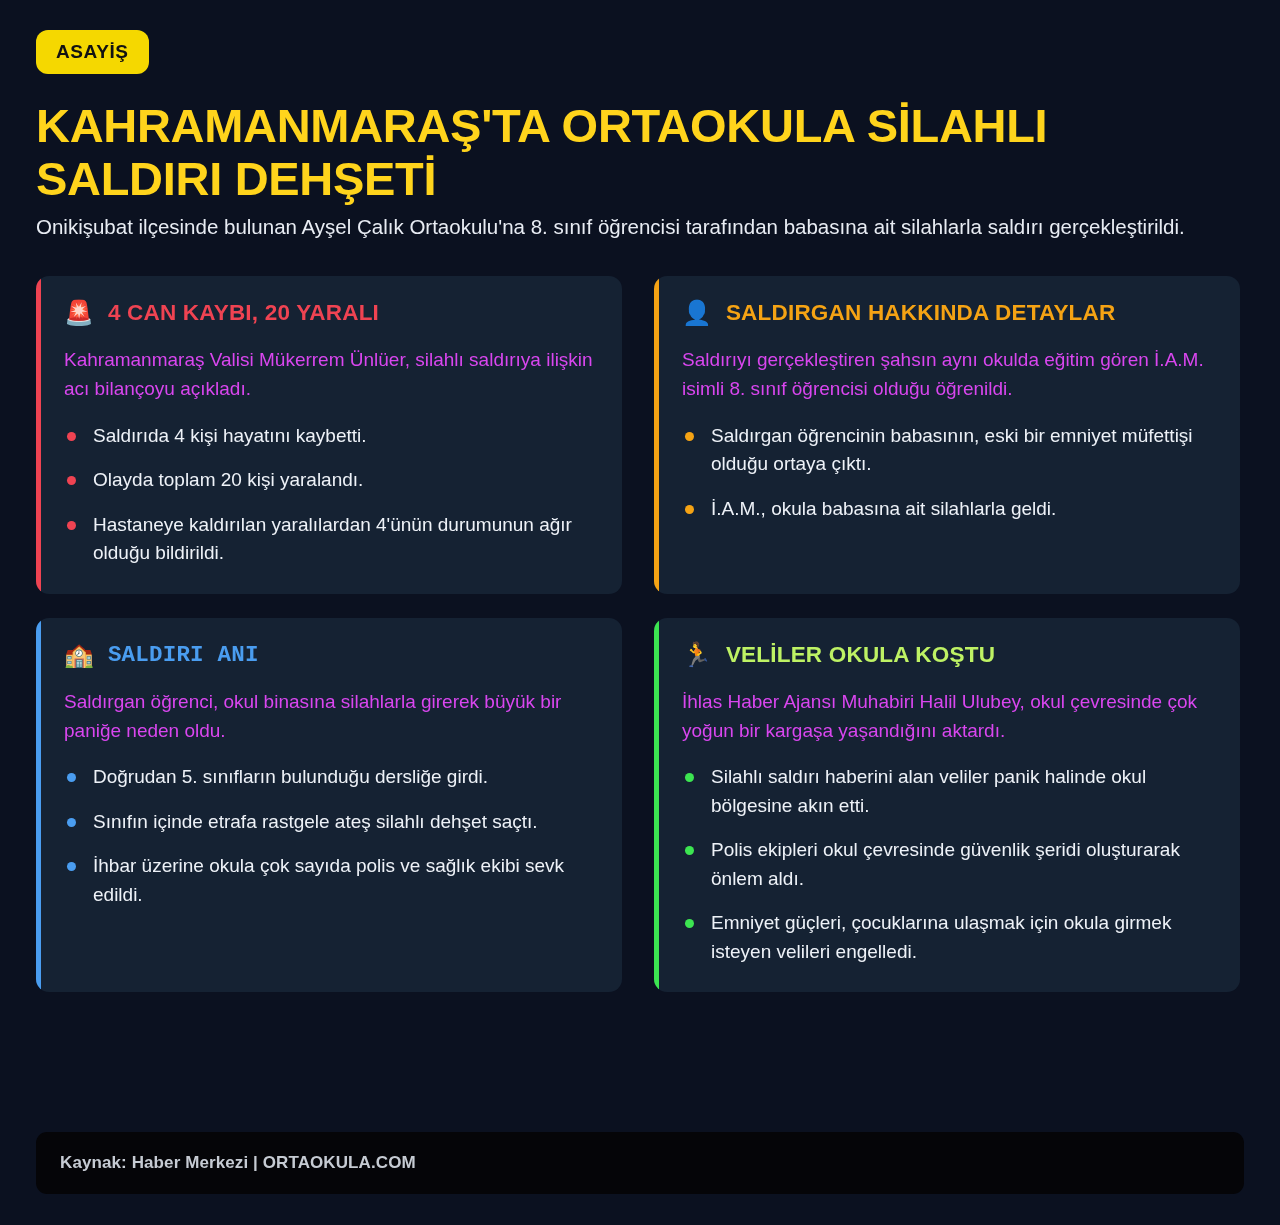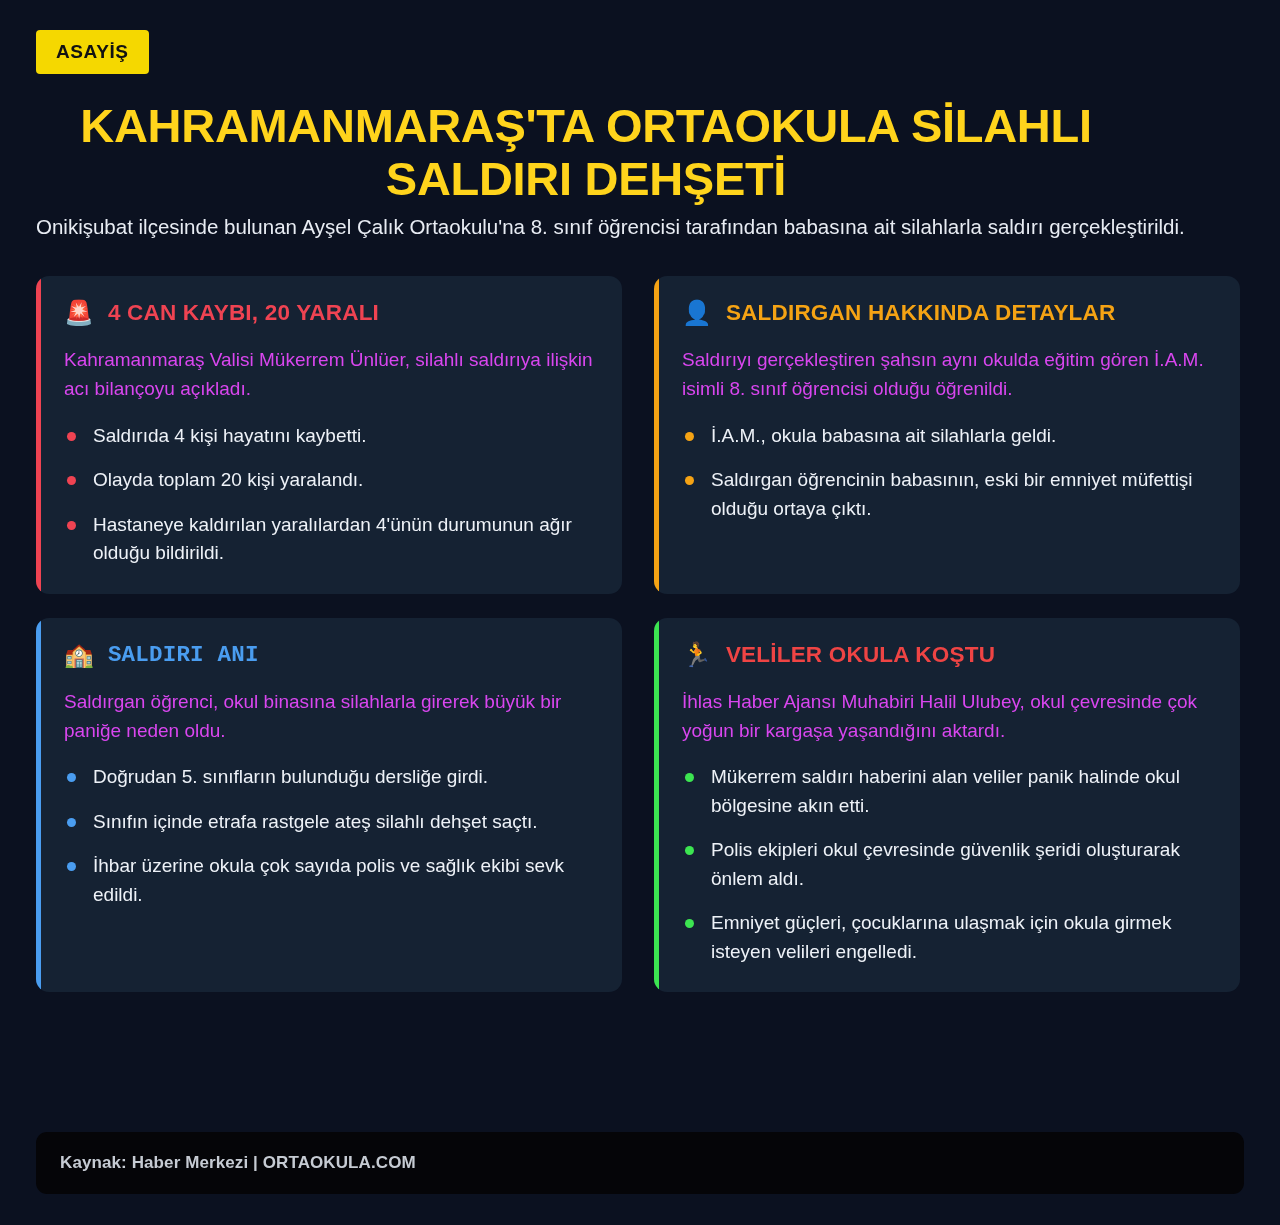--- a/index.html
+++ b/index.html
@@ -24,21 +24,21 @@
 
   
   .category-badge {
     display: inline-block;
     background: #f5d800;
     color: #121212;
     font-weight: 700;
     font-size: 19px;
     letter-spacing: 0.6px;
     padding: 12px 20px 13px 20px;
-    border-radius: 4px;
+    border-radius: 12px;
     line-height: 1;
   }
 
   .headline {
     margin-top: 26px;
     color: #ffd41c;
     font-size: 47px;
     font-weight: 700;
     line-height: 1.12;
     letter-spacing: -0.3px;
@@ -151,21 +151,21 @@
     letter-spacing: 0.1px;
   }
 </style>
 </head>
 <body>
 
 <div class="page">
 
   <div class="category-badge" style="background: rgb(245, 216, 0); color: rgb(18, 18, 18);">ASAYİŞ</div>
 
-  <h1 class="headline" style="color: rgb(255, 212, 28); text-align: center;">KAHRAMANMARAŞ'TA ORTAOKULA SİLAHLI SALDIRI DEHŞETİ</h1>
+  <h1 class="headline" style="color: rgb(255, 212, 28);">KAHRAMANMARAŞ'TA ORTAOKULA SİLAHLI SALDIRI DEHŞETİ</h1>
 
   <p class="subhead">Onikişubat ilçesinde bulunan Ayşel Çalık Ortaokulu'na 8. sınıf öğrencisi tarafından babasına ait silahlarla saldırı gerçekleştirildi.</p>
 
   <div class="cards-grid">
 
     <div class="card">
       <div class="card-accent" style="background: rgb(239, 67, 82);"></div>
       <div class="card-head">
         <span class="card-emoji">🚨</span>
         <span class="card-title" style="color: rgb(239, 67, 82);">4 CAN KAYBI, 20 YARALI</span>
@@ -179,22 +179,22 @@
     </div>
 
     <div class="card">
       <div class="card-accent" style="background: rgb(245, 163, 20);"></div>
       <div class="card-head">
         <span class="card-emoji">👤</span>
         <span class="card-title" style="color: rgb(245, 163, 20);">SALDIRGAN HAKKINDA DETAYLAR</span>
       </div>
       <p class="card-body">Saldırıyı gerçekleştiren şahsın aynı okulda eğitim gören İ.A.M. isimli 8. sınıf öğrencisi olduğu öğrenildi.</p>
       <ul class="card-list">
+        <li><span class="dot" style="background: rgb(245, 163, 20);"></span><span>Saldırgan öğrencinin babasının, eski bir emniyet müfettişi olduğu ortaya çıktı.</span></li>
         <li><span class="dot" style="background: rgb(245, 163, 20);"></span><span>İ.A.M., okula babasına ait silahlarla geldi.</span></li>
-        <li><span class="dot" style="background: rgb(245, 163, 20);"></span><span>Saldırgan öğrencinin babasının, eski bir emniyet müfettişi olduğu ortaya çıktı.</span></li>
       </ul>
     </div>
 
     <div class="card">
       <div class="card-accent" style="background: rgb(74, 157, 240);"></div>
       <div class="card-head">
         <span class="card-emoji">🏫</span>
         <span class="card-title" style="color: rgb(74, 157, 240); font-family: Liberation Mono, monospace;">SALDIRI ANI</span>
       </div>
       <p class="card-body">Saldırgan öğrenci, okul binasına silahlarla girerek büyük bir paniğe neden oldu.</p>
@@ -202,25 +202,25 @@
         <li><span class="dot" style="background: rgb(74, 157, 240);"></span><span>Doğrudan 5. sınıfların bulunduğu dersliğe girdi.</span></li>
         <li><span class="dot" style="background: rgb(74, 157, 240);"></span><span>Sınıfın içinde etrafa rastgele ateş silahlı dehşet saçtı.</span></li>
         <li><span class="dot" style="background: rgb(74, 157, 240);"></span><span>İhbar üzerine okula çok sayıda polis ve sağlık ekibi sevk edildi.</span></li>
       </ul>
     </div>
 
     <div class="card">
       <div class="card-accent" style="background: rgb(60, 229, 81);"></div>
       <div class="card-head">
         <span class="card-emoji">🏃</span>
-        <span class="card-title" style="color: #ef4444;">VELİLER OKULA KOŞTU</span>
+        <span class="card-title" style="color: #bef264;">VELİLER OKULA KOŞTU</span>
       </div>
       <p class="card-body">İhlas Haber Ajansı Muhabiri Halil Ulubey, okul çevresinde çok yoğun bir kargaşa yaşandığını aktardı.</p>
       <ul class="card-list">
-        <li><span class="dot" style="background: rgb(60, 229, 81);"></span><span>Mükerrem saldırı haberini alan veliler panik halinde okul bölgesine akın etti.</span></li>
+        <li><span class="dot" style="background: rgb(60, 229, 81);"></span><span>Silahlı saldırı haberini alan veliler panik halinde okul bölgesine akın etti.</span></li>
         <li><span class="dot" style="background: rgb(60, 229, 81);"></span><span>Polis ekipleri okul çevresinde güvenlik şeridi oluşturarak önlem aldı.</span></li>
         <li><span class="dot" style="background: rgb(60, 229, 81);"></span><span>Emniyet güçleri, çocuklarına ulaşmak için okula girmek isteyen velileri engelledi.</span></li>
       </ul>
     </div>
 
   </div>
 
   <div class="footer-bar">
     <span class="footer-text">Kaynak: Haber Merkezi | ORTAOKULA.COM</span>
   </div>

